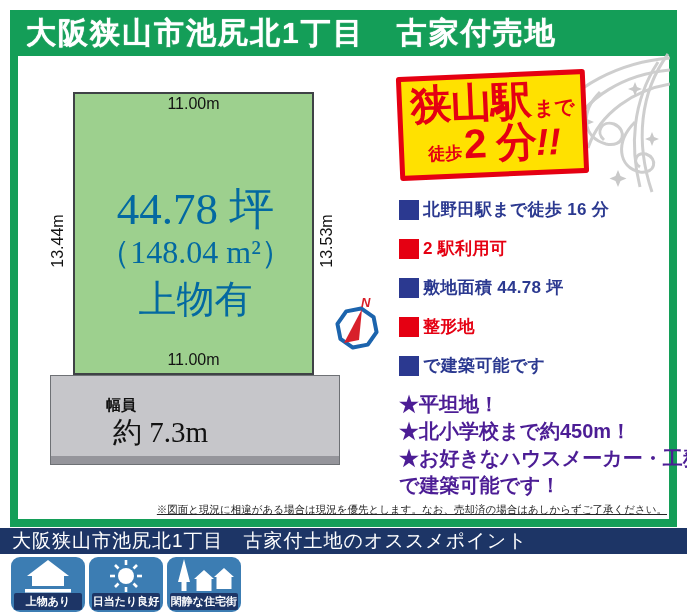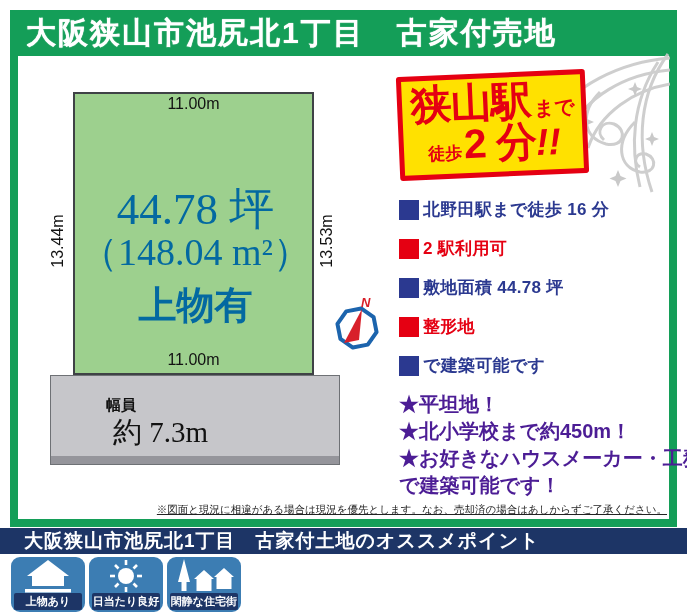--- a/index.html
+++ b/index.html
@@ -24,22 +24,22 @@
   .dim { font-size:16px; color:#121212; }
   .dim-top { position:absolute; top:95px; left:73px; width:241px; text-align:center; }
   .dim-bottom { position:absolute; top:351px; left:73px; width:241px; text-align:center; }
   .dim-left { position:absolute; left:26px; top:232px; width:64px; text-align:center;
     transform:rotate(-90deg); }
   .dim-right { position:absolute; left:295px; top:232px; width:64px; text-align:center;
     transform:rotate(-90deg); }
   .plot-center { position:absolute; left:73px; top:185px; width:245px; text-align:center;
     color:#0369a1; font-family:"Liberation Serif","DejaVu Serif",serif; }
   .area-tsubo { font-size:45px; line-height:48px; }
-  .area-sqm { font-size:38px; line-height:38px; }
-  .plot-note { font-size:38px; line-height:44px; font-weight:bold; margin-top:12px; }
+  .area-sqm { font-size:32px; line-height:38px; }
+  .plot-note { font-size:38px; line-height:44px; font-weight:normal; margin-top:6px; }
 
   
   .road { position:absolute; left:50px; top:375px; width:290px; height:90px;
     background:#c6c6ca; border:1px solid #6e7175; }
   .road-dark-strip { position:absolute; left:0; bottom:0; width:100%; height:8px; background:#95959b; }
   .road-label { position:absolute; left:55px; top:20px; font-size:15px; font-weight:800; color:#111;text-align:right; }
   .road-width { position:absolute; left:62px; top:37px; font-size:29px; color:#111;
     font-family:"Liberation Serif","DejaVu Serif",serif; }
 
   
@@ -69,21 +69,21 @@
     color:#4c1d95; font-size:20px; font-weight:800; }
   .star-line { height:27px; line-height:27px; white-space:nowrap; }
 
   
   .disclaimer { position:absolute; right:20px; top:503px; font-size:10.5px; color:#222;
     white-space:nowrap; font-family:"Liberation Serif","DejaVu Serif",serif;text-decoration:underline; }
 
   
   .footer-bar { position:absolute; left:0; top:528px; width:687px; height:26px;
     background:#1d3566; display:flex; align-items:center; }
-  .footer-title { color:#ffffff; font-size:19px; font-weight:700; padding-left:24px;
+  .footer-title { color:#ffffff; font-size:19px; font-weight:400; padding-left:12px;
     letter-spacing:1px; white-space:nowrap; }
   .tiles { position:absolute; left:11px; top:557px; display:flex; gap:4px; }
   .tile { position:relative; width:74px; height:55px; background:#3c7db3; border-radius:9px; }
   .tile svg { position:absolute; left:0; top:1px; width:74px; height:36px; }
   .tile-label { position:absolute; left:3px; right:3px; bottom:2px; height:17px;
     background:#1d3566; border-radius:2px; color:#fff; font-size:11px; font-weight:800;
     text-align:center; line-height:17px; white-space:nowrap; }
 </style>
 </head>
 <body>

